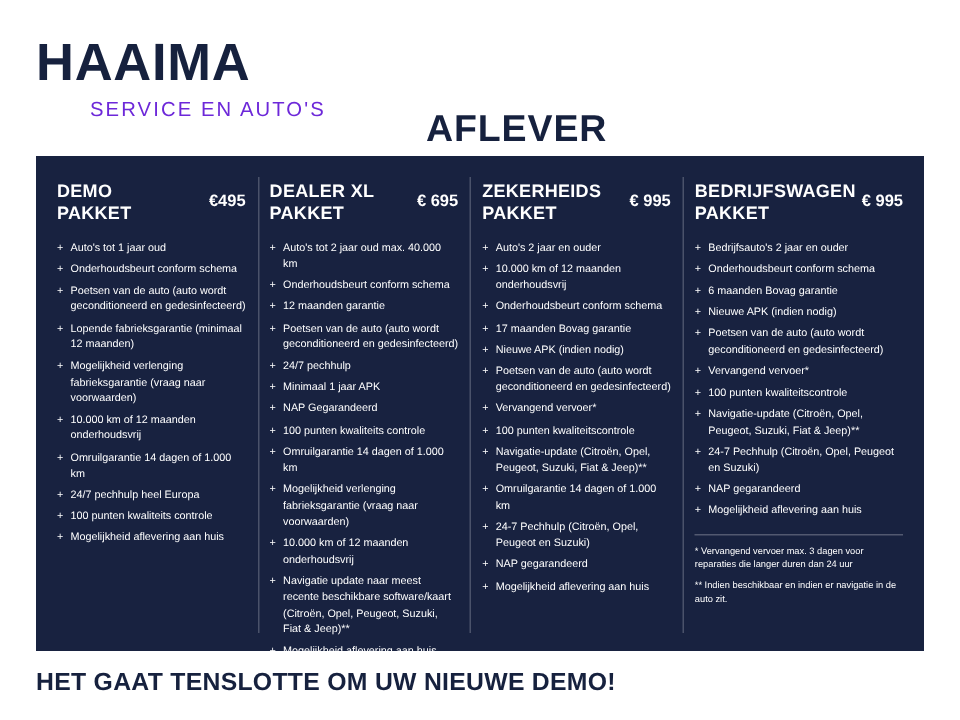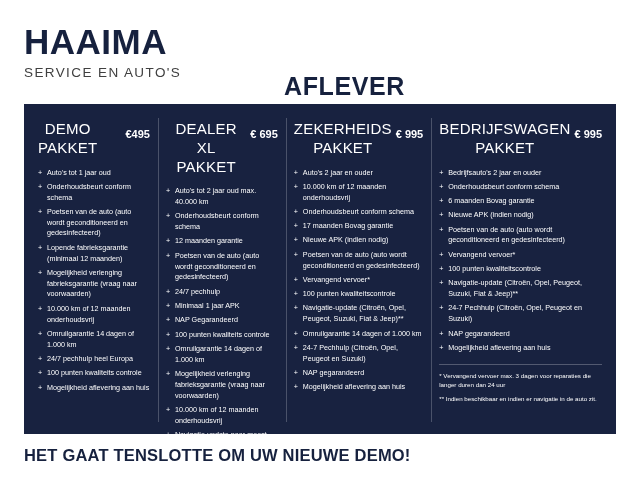--- a/index.html
+++ b/index.html
@@ -30,22 +30,23 @@
   .brand-name {
     font-size: 35px;
     font-weight: bold;
     letter-spacing: 0.5px;
     color: #16213e;
     line-height: 1;
   }
   .brand-sub {
     font-size: 13.5px;
     letter-spacing: 1.4px;
-    color: #404040;
+    color: #6d28d9;
     margin-top: 6px;
+    margin-left: 36px;
   }
   .title-block {
     padding-left: 14px;
     padding-top: 2px;
     margin-top: 48px;
   }
   .title-line {
     font-size: 25px;
     font-weight: bold;
     letter-spacing: 0.6px;
@@ -77,27 +78,26 @@
     background: rgba(255,255,255,0.22);
   }
   .col-head {
     display: flex;
     justify-content: space-between;
     align-items: flex-start;
     gap: 4px;
     margin-bottom: 10px;
   }
   .col-title {
-    font-size: 15px;
-    font-weight: normal;
+    font-size: 12px;
+    font-weight: bold;
     line-height: 1.25;
     letter-spacing: 0.2px;
     text-transform: uppercase;
     white-space: pre-line;
-    text-align: center;
   }
   .col-price {
     font-size: 11px;
     font-weight: bold;
     white-space: nowrap;
     padding-top: 8px;
   }
   ul.features {
     list-style: none;
     margin: 0; padding: 0;

